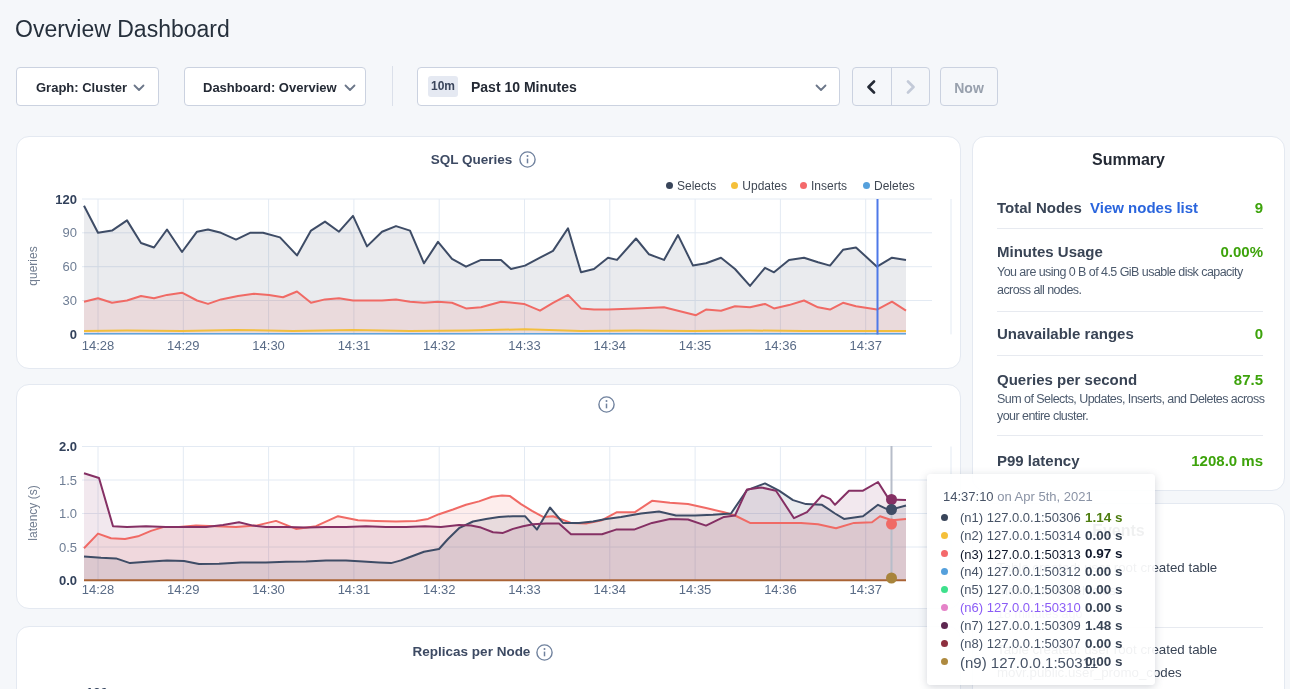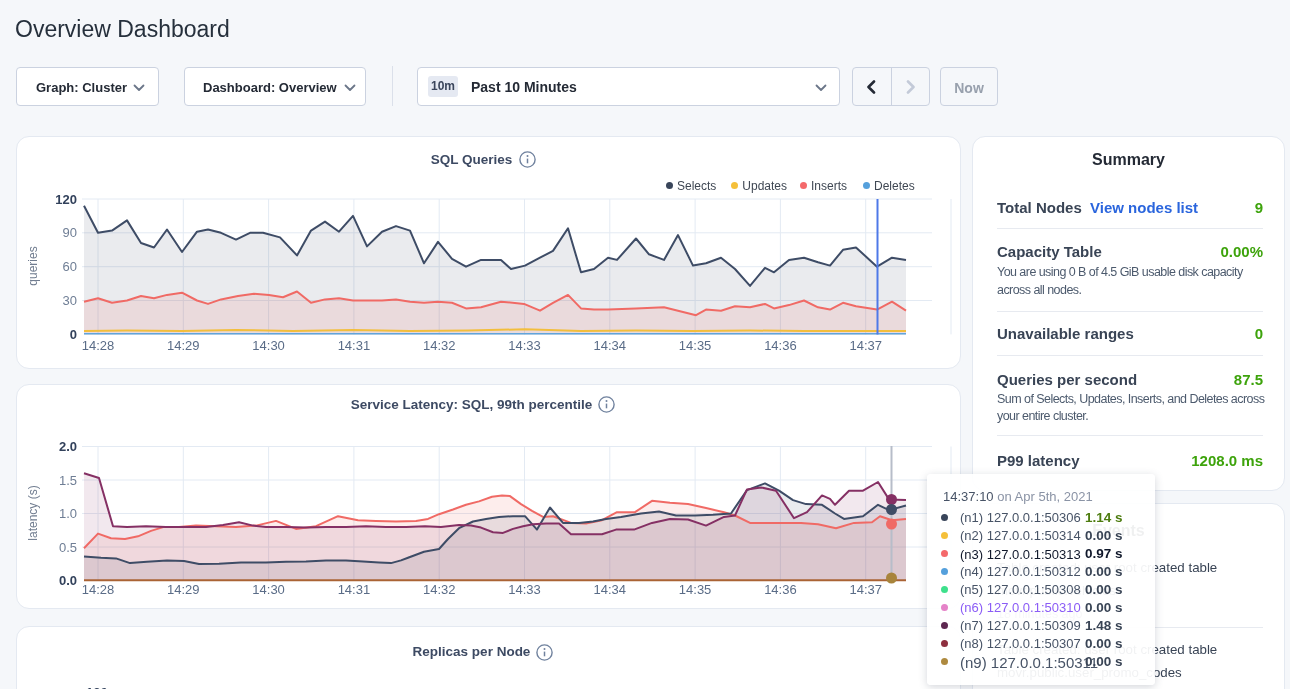--- a/index.html
+++ b/index.html
@@ -95,21 +95,20 @@
 <text x="422.2" y="213" text-anchor="middle" font-size="13" fill="#5a6c87">14:32</text>
 <text x="507.5" y="213" text-anchor="middle" font-size="13" fill="#5a6c87">14:33</text>
 <text x="592.8" y="213" text-anchor="middle" font-size="13" fill="#5a6c87">14:34</text>
 <text x="678.1" y="213" text-anchor="middle" font-size="13" fill="#5a6c87">14:35</text>
 <text x="763.4" y="213" text-anchor="middle" font-size="13" fill="#5a6c87">14:36</text>
 <text x="848.7" y="213" text-anchor="middle" font-size="13" fill="#5a6c87">14:37</text>
 <text x="20" y="129" text-anchor="middle" font-size="12" fill="#717d90" transform="rotate(-90 20 129)">queries</text>
 </svg>
 </div>
 <div class="card" style="left:16px;top:384px;width:945px;height:225px">
-<div class="ctitle" style="top:12px">Service Latency: SQL, 99th percentile</div>
 <svg style="position:absolute;left:580.5px;top:11.0px" width="17" height="17">
       <circle cx="8.5" cy="8.5" r="7.6" fill="none" stroke="#70829e" stroke-width="1.4"></circle>
       <line x1="8.5" y1="7.6" x2="8.5" y2="12.3" stroke="#70829e" stroke-width="1.5"></line>
       <circle cx="8.5" cy="4.9" r="1" fill="#70829e"></circle>
     </svg>
 <svg width="945" height="225" style="position:absolute;left:0;top:0">
 <line x1="65" y1="162.0" x2="915.0" y2="162.0" stroke="#e3eaf3" stroke-width="1"></line>
 <line x1="65" y1="128.5" x2="915.0" y2="128.5" stroke="#e3eaf3" stroke-width="1"></line>
 <line x1="65" y1="95.0" x2="915.0" y2="95.0" stroke="#e3eaf3" stroke-width="1"></line>
 <line x1="65" y1="61.5" x2="915.0" y2="61.5" stroke="#e3eaf3" stroke-width="1"></line>
@@ -162,21 +161,21 @@
       <circle cx="8.5" cy="4.9" r="1" fill="#70829e"></circle>
     </svg>
 <div class="abs bold" style="left:69px;top:58px;font-size:13px;color:#32415b">120</div>
 </div>
 <div class="card" style="left:972px;top:136px;width:313px;height:355px"></div>
 <div class="abs bold" style="left:972px;top:151px;width:313px;text-align:center;font-size:16px;color:#242a35">Summary</div>
 <div class="slabel" style="left:997px;top:199px">Total Nodes</div>
 <div class="abs bold" style="left:1090px;top:199px;font-size:15px;color:#2a65dd;white-space:nowrap">View nodes list</div>
 <div class="sval" style="left:1163px;top:199px;width:100px">9</div>
 <div class="divline" style="left:997px;top:228px;width:266px"></div>
-<div class="slabel" style="left:997px;top:243px">Capacity Table</div>
+<div class="slabel" style="left:997px;top:243px">Minutes Usage</div>
 <div class="sval" style="left:1163px;top:243px;width:100px">0.00%</div>
 <div class="ssub" style="left:997px;top:264px;width:252px">You are using 0 B of 4.5 GiB usable disk capacity across all nodes.</div>
 <div class="divline" style="left:997px;top:311px;width:266px"></div>
 <div class="slabel" style="left:997px;top:325px">Unavailable ranges</div>
 <div class="sval" style="left:1163px;top:325px;width:100px">0</div>
 <div class="divline" style="left:997px;top:355px;width:266px"></div>
 <div class="slabel" style="left:997px;top:371px">Queries per second</div>
 <div class="sval" style="left:1163px;top:371px;width:100px">87.5</div>
 <div class="ssub" style="left:997px;top:390.5px;width:270px">Sum of Selects, Updates, Inserts, and Deletes across your entire cluster.</div>
 <div class="divline" style="left:997px;top:434.5px;width:266px"></div>

